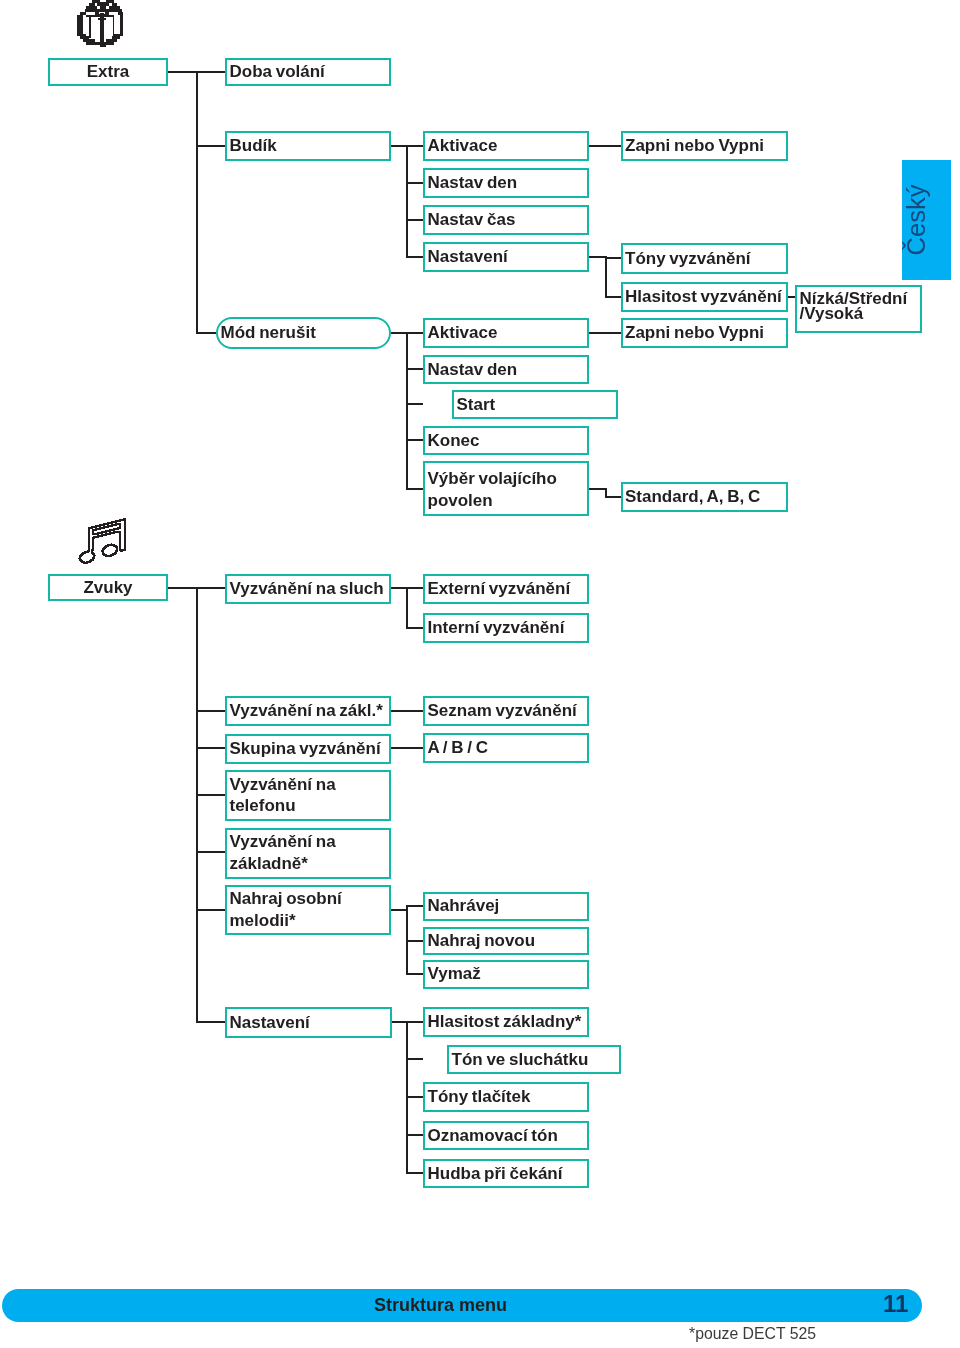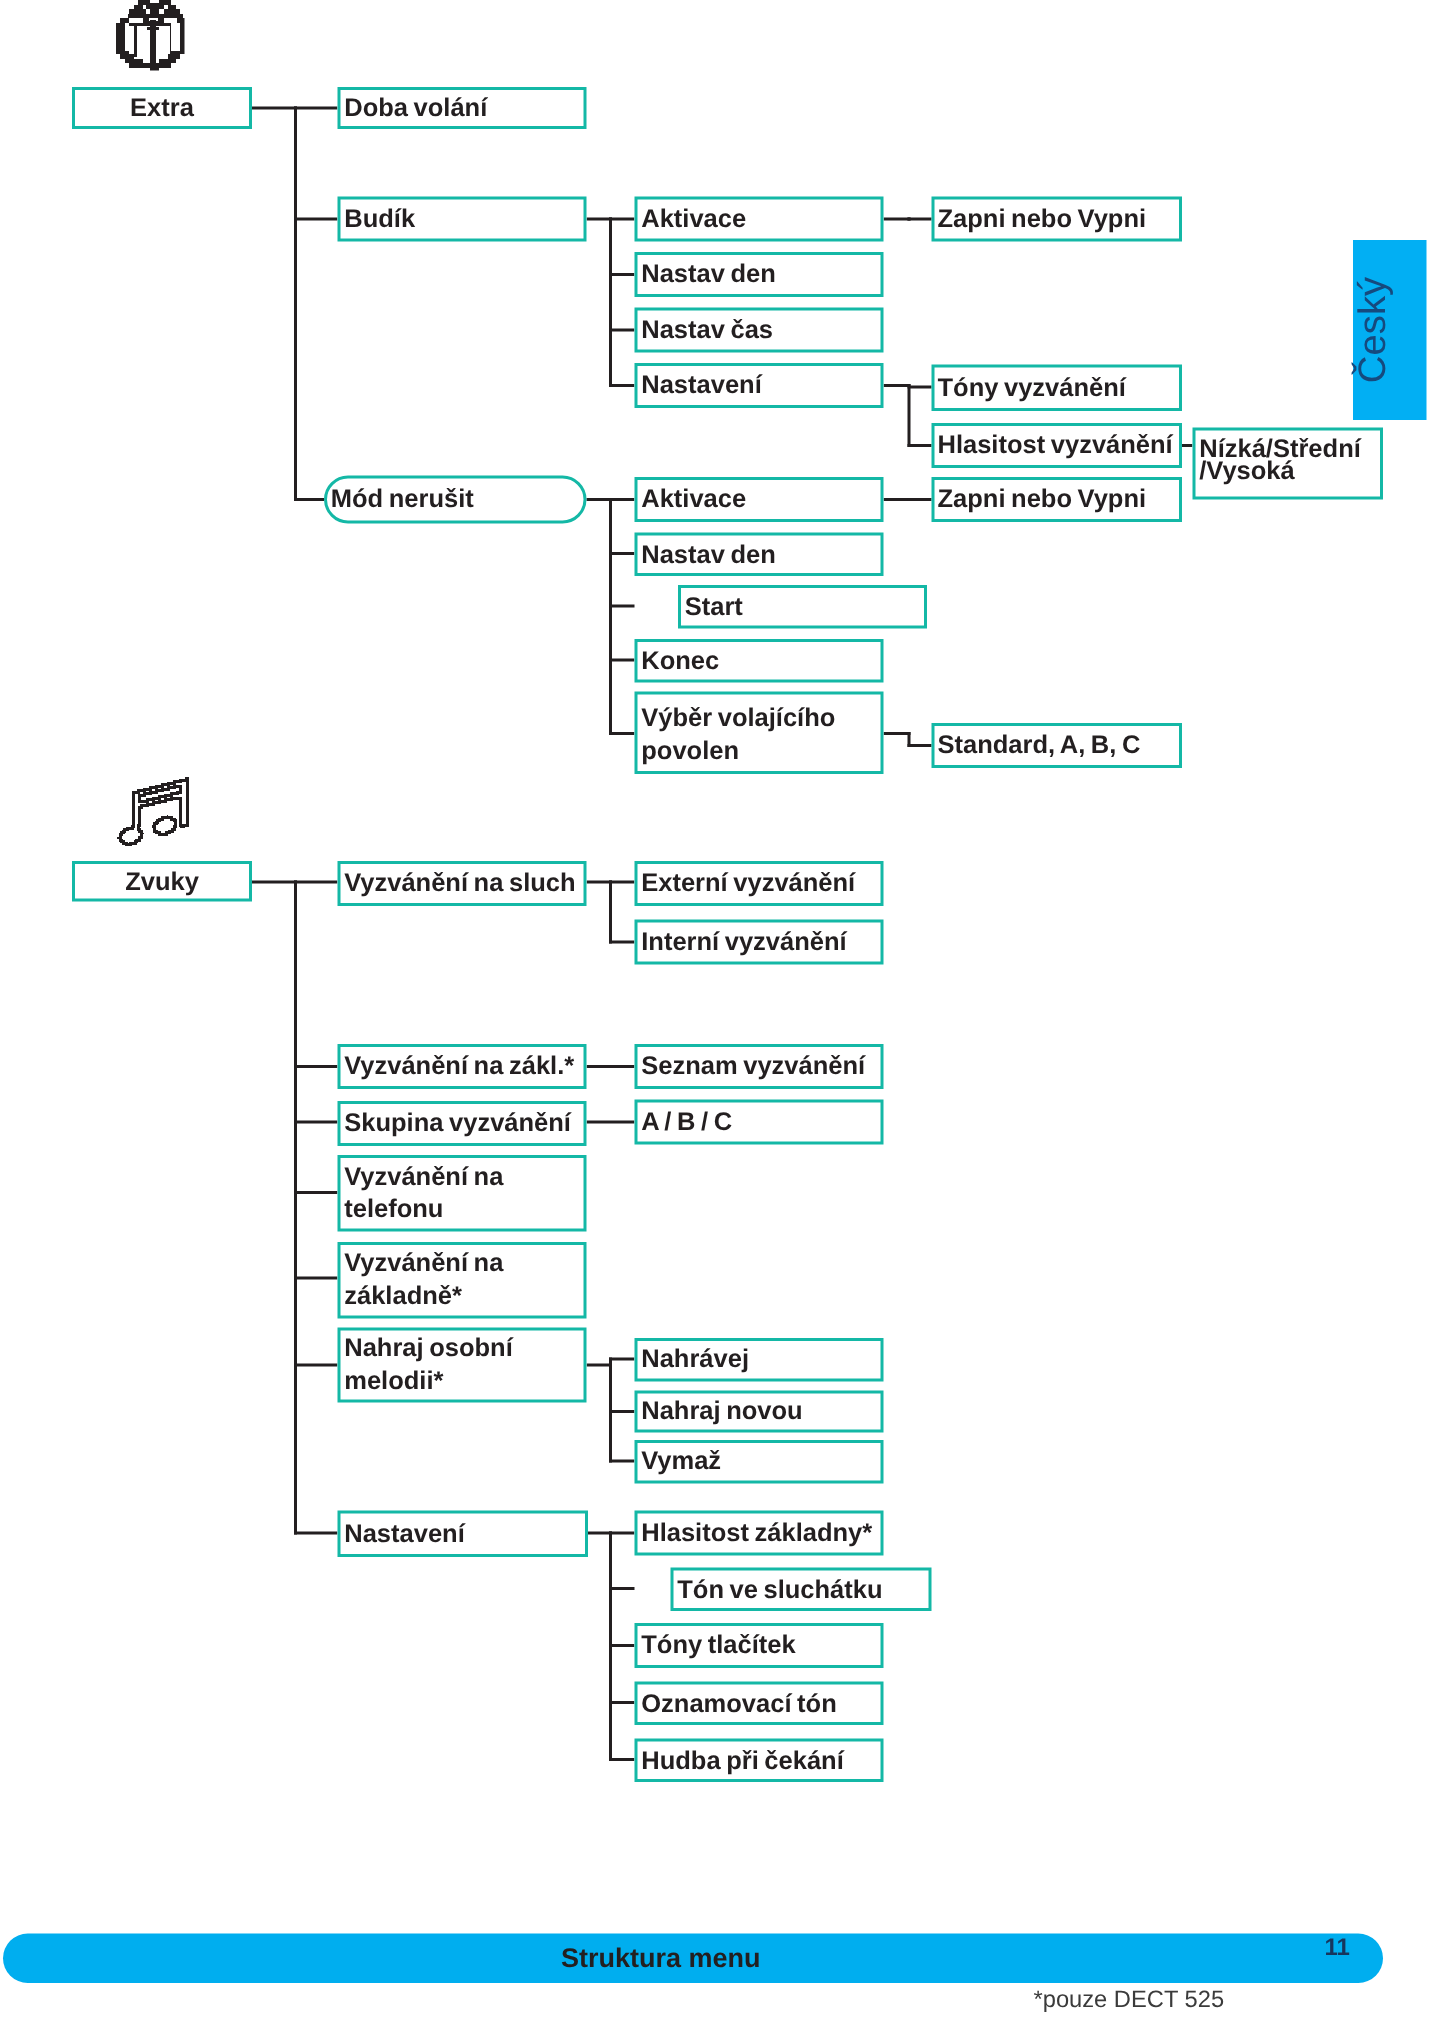--- a/index.html
+++ b/index.html
@@ -10,21 +10,21 @@
   .box .t{position:absolute;left:2.5px;top:50%;transform:translateY(-50%) translateZ(0);
           font-weight:bold;font-size:17px;word-spacing:-1px;color:#231f20;line-height:1.28;white-space:pre;}
   .box.ctr .t{left:0;width:100%;text-align:center;}
   .box.tight .t{line-height:0.92;margin-top:-2.5px;}
   .ln{position:absolute;background:#231f20;display:block;}
   #lang-tab{position:absolute;left:902px;top:160px;width:49px;height:120px;background:#02aff3;}
   #lang-tab span{position:absolute;left:14px;top:50%;transform:translate(-50%,-50%) rotate(-90deg);
      white-space:nowrap;font-size:25.5px;color:#164a7e;}
   #footer-bar{position:absolute;left:2px;top:1289px;width:920px;height:33px;background:#00aeef;border-radius:17px;}
   #footer-title{position:absolute;left:374px;top:1295px;font-weight:bold;font-size:18px;color:#231f20;transform:translateZ(0);}
-  #page-number{position:absolute;left:883px;top:1290px;font-weight:bold;font-size:16px;color:#17365d;transform:translateZ(0);}
+  #page-number{position:absolute;left:883px;top:1290px;font-weight:bold;font-size:24px;color:#17365d;transform:translateZ(0);}
   #footnote{position:absolute;left:689px;top:1325px;font-size:15.8px;color:#3b3b3b;transform:translateZ(0);}
   .icon{position:absolute;}
   #gift-icon{left:77px;top:0px;width:46px;height:47px;}
   #music-icon{left:78px;top:517px;width:50px;height:50px;}
 </style>
 </head>
 <body>
 
 <div id="page">
 

